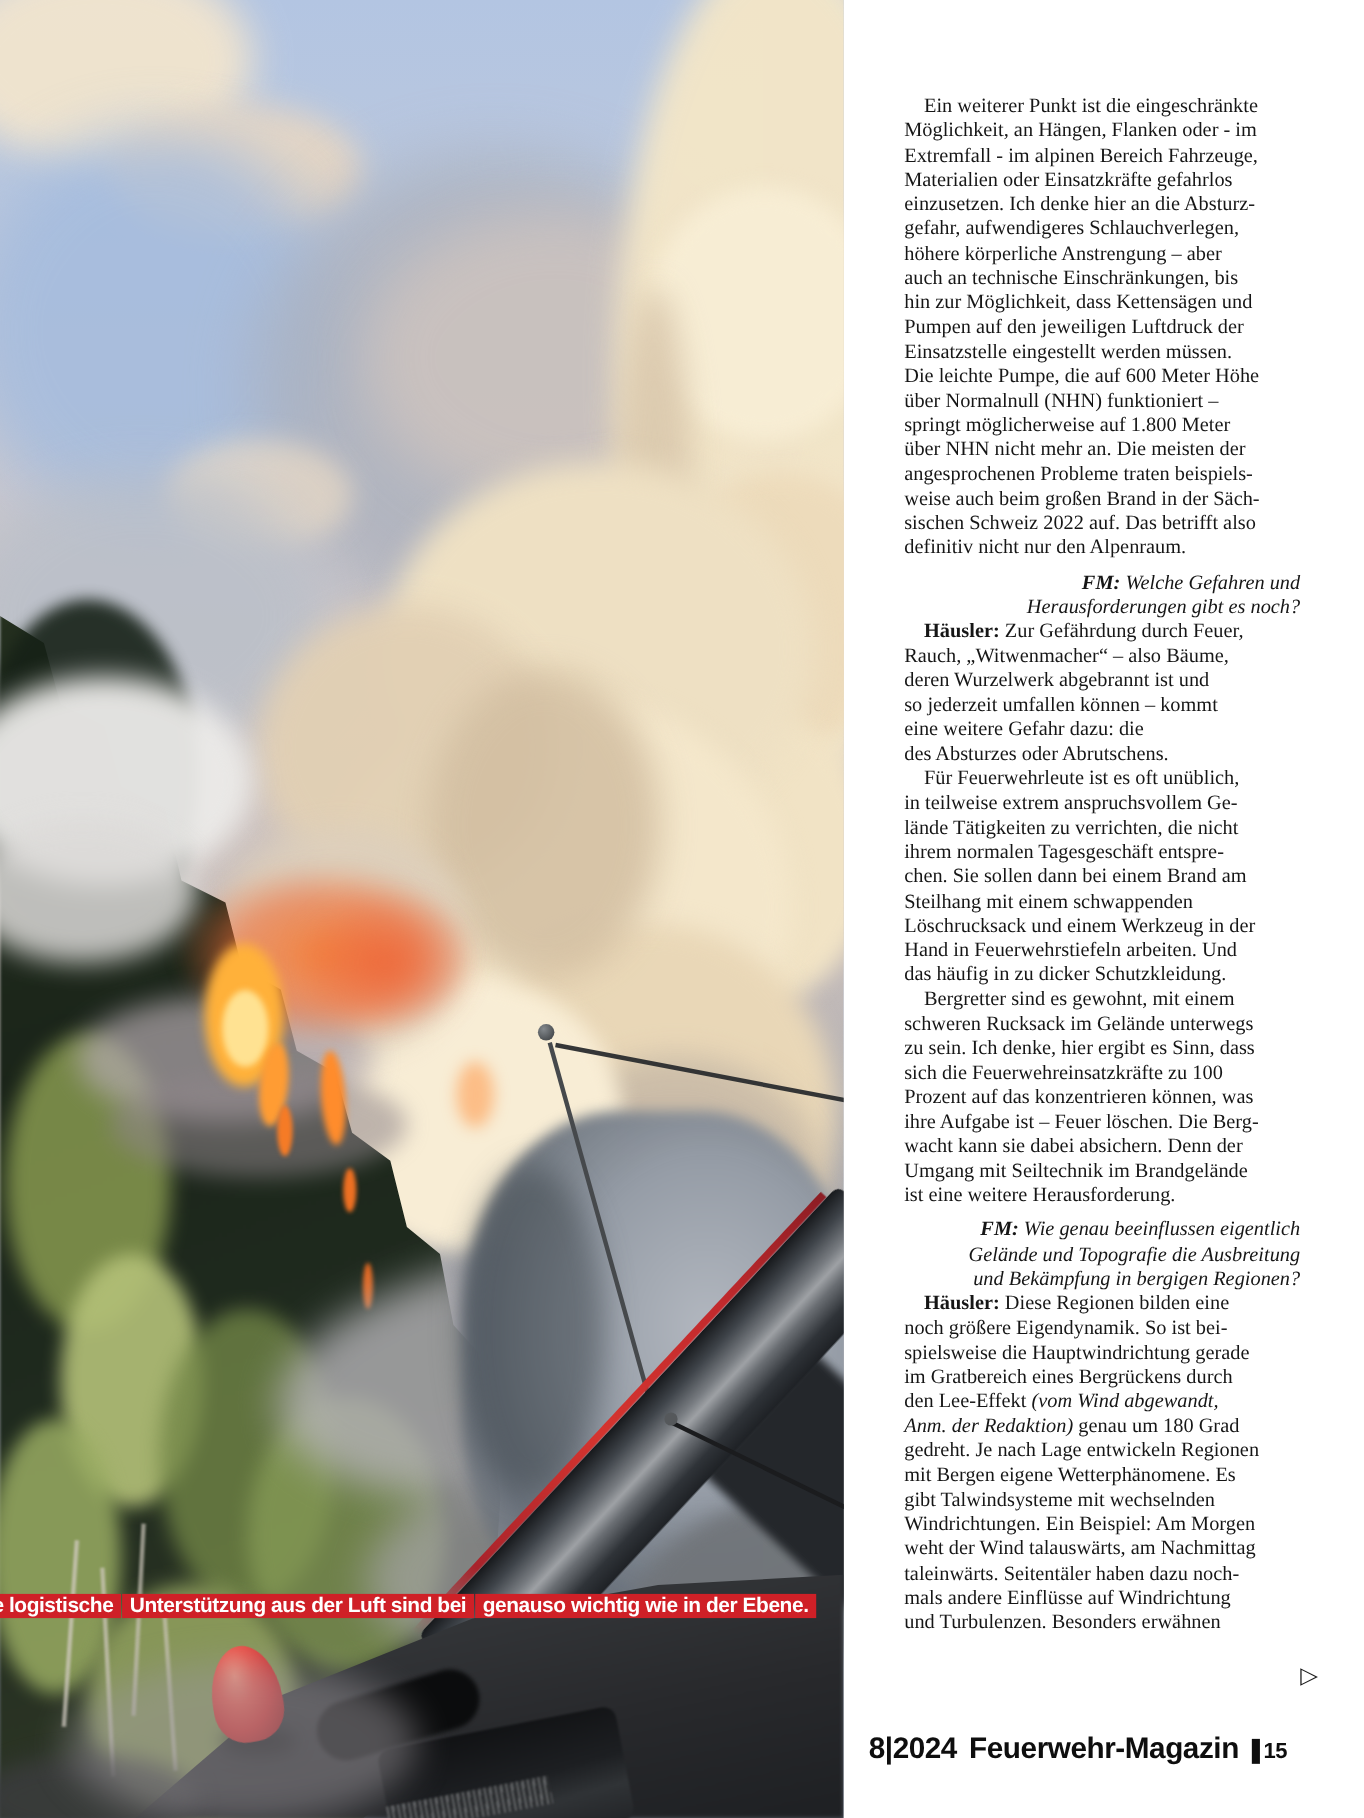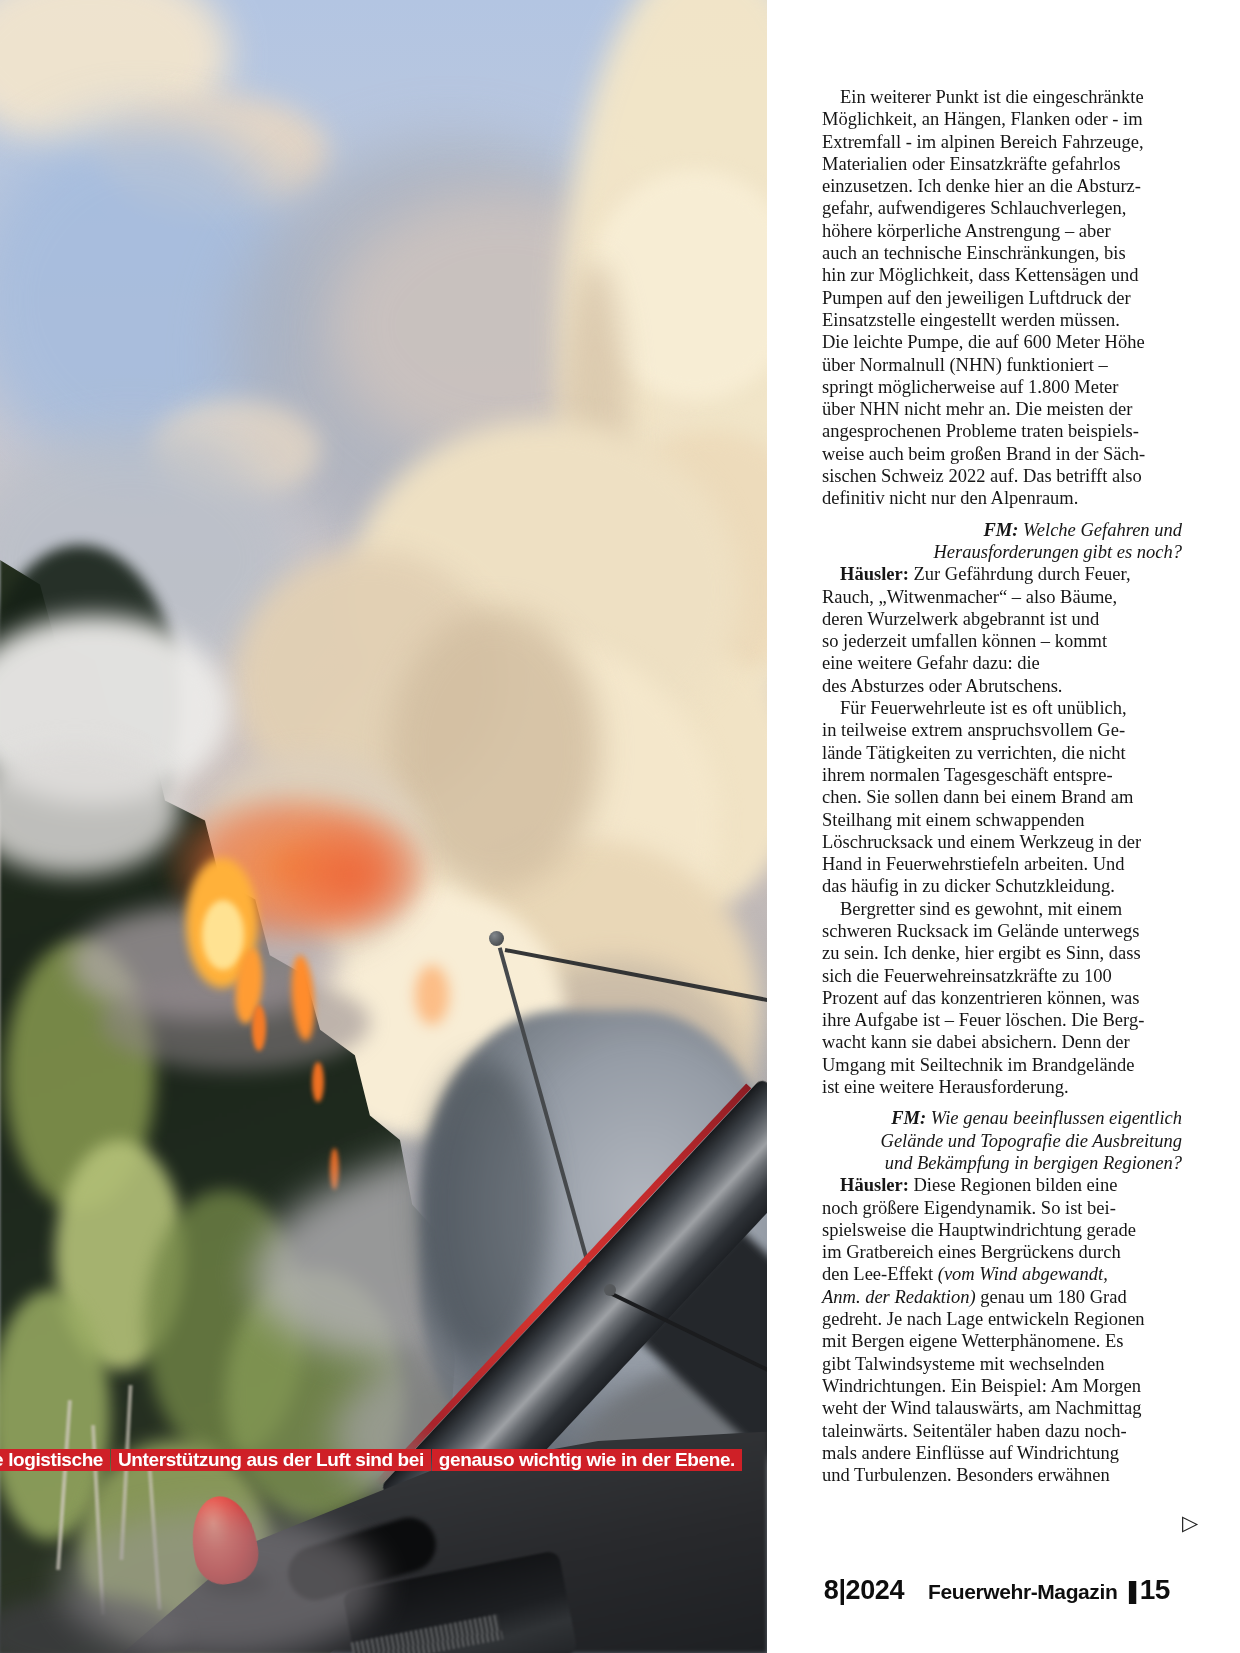--- a/index.html
+++ b/index.html
@@ -44,23 +44,23 @@
   .s-i{font-style:italic;}
   .s-bi{font-weight:bold;font-style:italic;}
 
   .cont{position:absolute;left:1182px;top:1511px;font-family:"DejaVu Sans",sans-serif;
     font-size:21px;color:#1a1a1a;}
 
   
   .footer{position:absolute;top:1574px;right:70px;display:flex;align-items:baseline;
     font-family:"Liberation Sans",sans-serif;font-weight:bold;color:#0e0e0e;letter-spacing:-0.4px;}
   .f-issue{font-size:27px;}
-  .f-mag{font-size:21px;margin-left:24px;}
+  .f-mag{font-size:27px;margin-left:11px;}
   .f-bar{display:inline-block;transform:scaleX(2.4);font-size:24px;margin:0 4px 0 12px;}
-  .f-page{font-size:28px;}
+  .f-page{font-size:20px;}
 </style>
 </head>
 <body>
 
 <div class="page">
 
   <div class="photo">
     <div class="ph-sky"></div>
 
     <div class="b" style="left:-50px;top:-40px;width:280px;height:190px;background:#f2e5ce;filter:blur(18px);opacity:.95;"></div>

